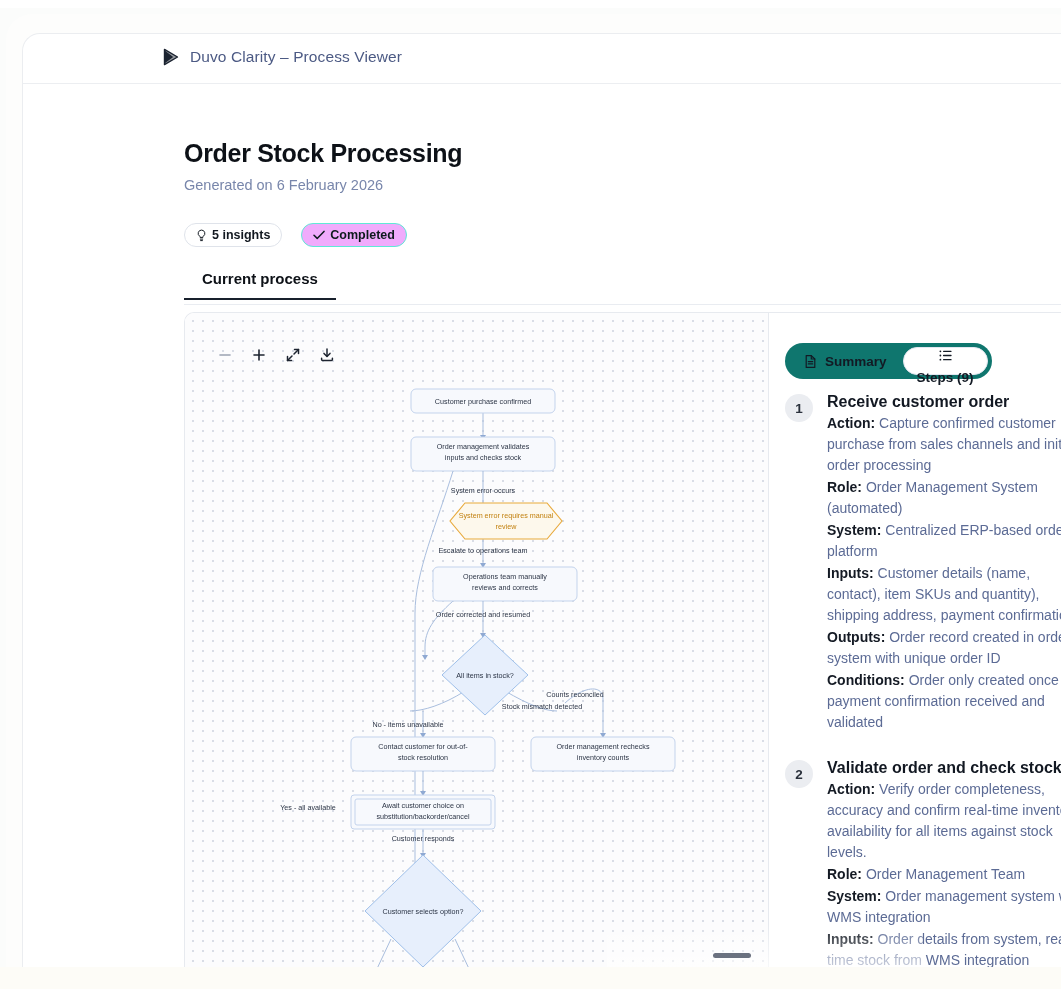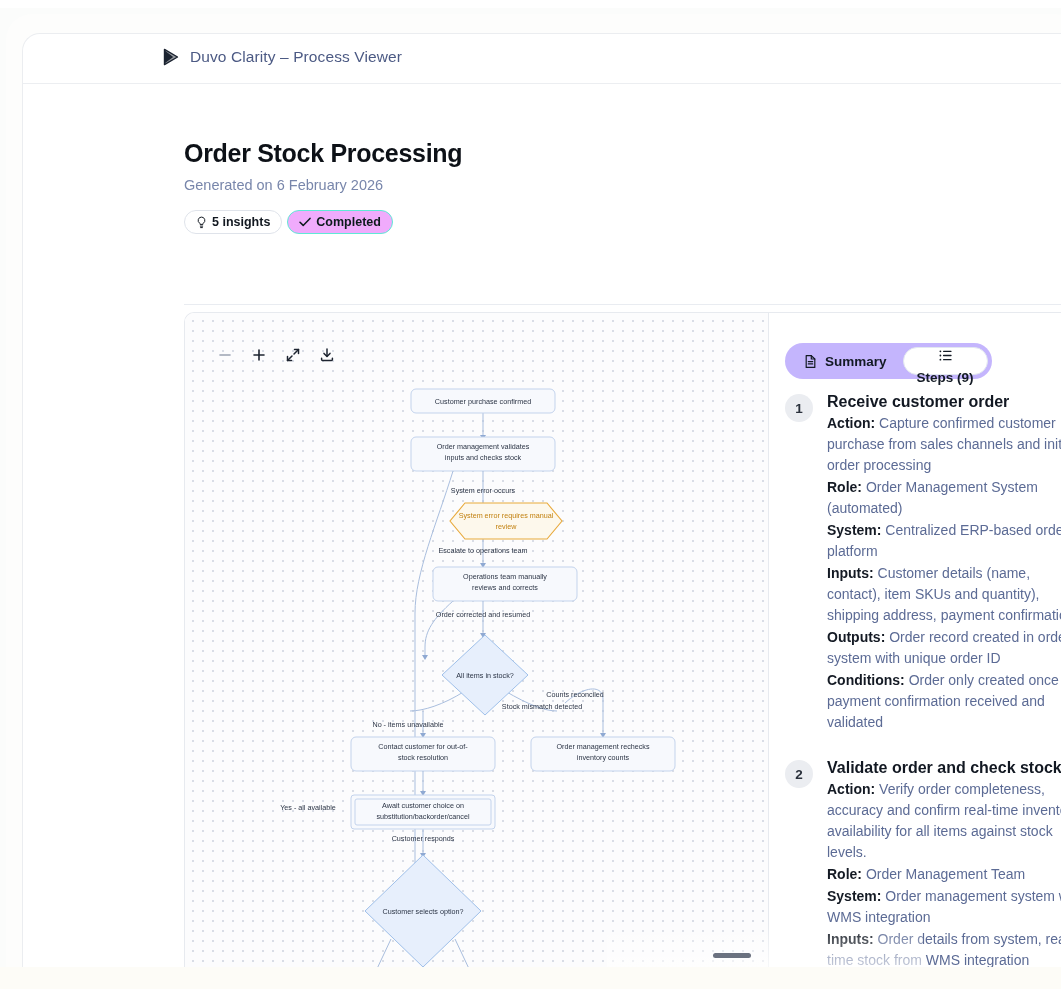--- a/index.html
+++ b/index.html
@@ -73,24 +73,24 @@
     margin: 0;
     white-space: nowrap;
   }
   #page-subtitle {
     margin: 9px 0 2px 0;
     font-size: 14.5px;
     color: #7886ab;
     white-space: nowrap;
   }
   #badge-row {
-    margin-top: 17px;
+    margin-top: 30px;
     display: flex;
     align-items: center;
-    gap: 5px;
+    gap: 19px;
   }
   .badge {
     display: inline-flex;
     align-items: center;
     gap: 5px;
     height: 24px;
     padding: 0 11px;
     border-radius: 999px;
     font-size: 12.5px;
     font-weight: bold;
@@ -206,21 +206,21 @@
     width: 316px; height: 700px;
     background: #ffffff;
     overflow: hidden;
   }
   #panel-toggle {
     position: absolute;
     left: 16px; top: 30px;
     display: inline-flex;
     align-items: center;
     gap: 2px;
-    background: #c4b5fd;
+    background: #0f766e;
     border-radius: 999px;
     padding: 4px;
     box-sizing: border-box;
   }
   .toggle-btn {
     display: inline-flex;
     align-items: center;
     gap: 7px;
     height: 28px;
     padding: 0 13px;
@@ -349,20 +349,21 @@
               <path d="M1 5.2 L4.2 8.4 L11 1.4" stroke="#0c1a1c" stroke-width="1.5" stroke-linecap="round" stroke-linejoin="round"></path>
             </svg>
           </span>
           <span>Completed</span>
         </div>
 
       </div>
     </div>
 
     <div id="tabs">
+      <button class="tab tab-active">Current process</button>
     </div>
     <div id="tabs-rule"></div>
 
     <div id="content">
 
       <div id="canvas">
 
         <div id="canvas-toolbar">
           <button class="tool-btn">
             <svg width="16" height="16" viewBox="0 0 16 16">

